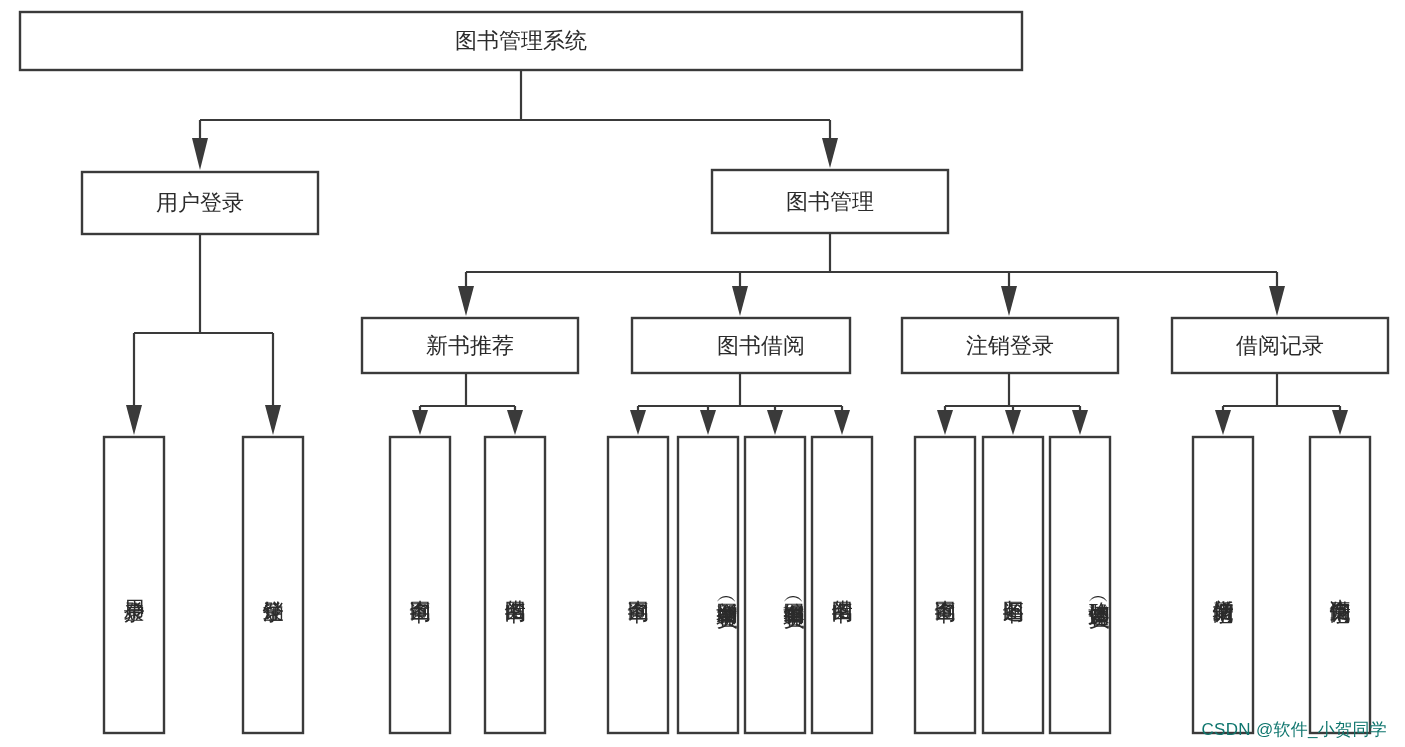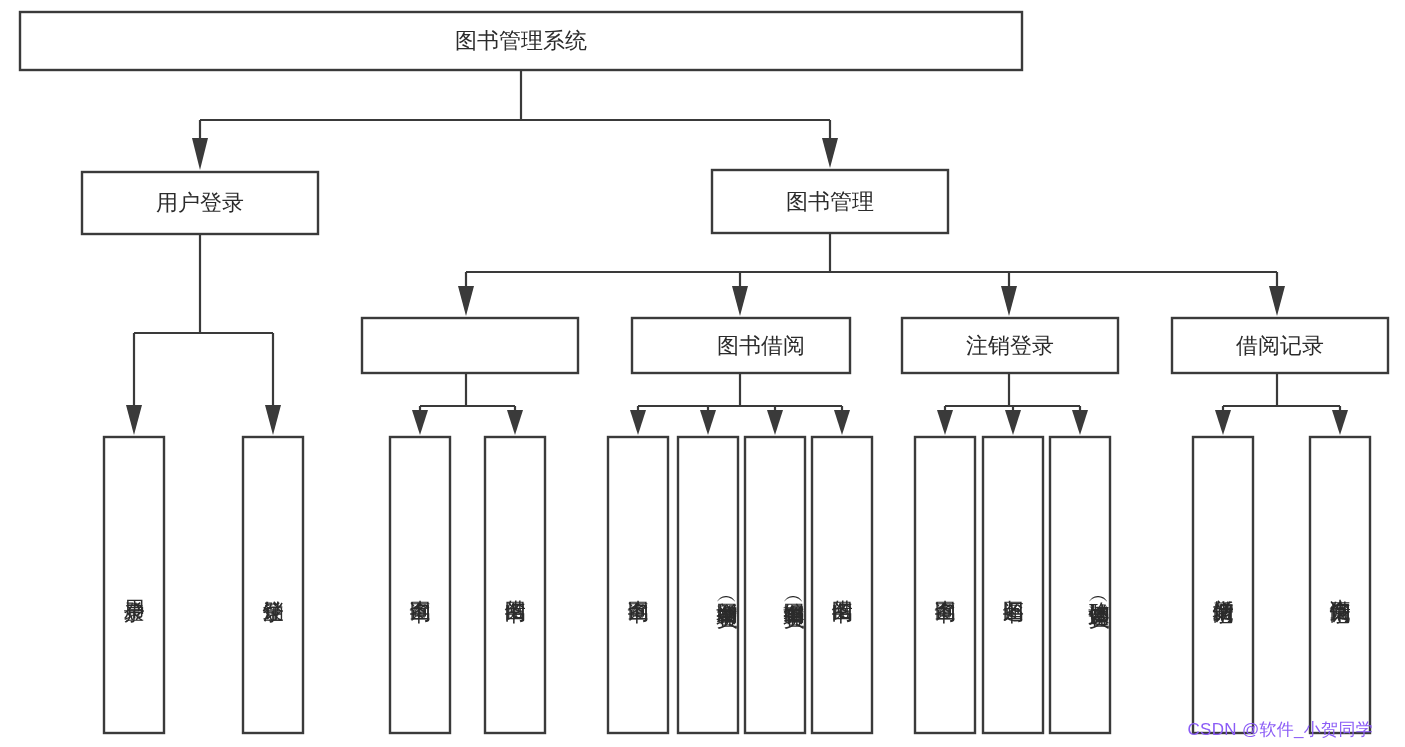--- a/index.html
+++ b/index.html
@@ -11,20 +11,21 @@
     width: 1405px;
     height: 747px;
     font-family: "Liberation Sans", "DejaVu Sans", sans-serif;
     overflow: hidden;
   }
   #diagram-root {
     position: relative;
     width: 1381px;
     height: 747px;
     background: #ffffff;
+    padding-left: 14px;
   }
   svg.canvas {
     position: absolute;
     top: 0;
     left: 0;
     width: 1405px;
     height: 747px;
   }
   .node-box {
     fill: #ffffff;
@@ -40,21 +41,21 @@
   .arrow-head {
     fill: #3a3a3a;
     stroke: none;
   }
   .watermark-text {
     position: absolute;
     right: 8px;
     bottom: 6px;
     font-family: "Liberation Sans", "DejaVu Sans", sans-serif;
     font-size: 17px;
-    color: #8b5cf6;
+    color: #0f766e;
     white-space: nowrap;
     letter-spacing: 0.3px;
     user-select: none;
   }
   .vtext {
     position: absolute;
     display: flex;
     align-items: center;
     justify-content: center;
     writing-mode: vertical-rl;
@@ -186,20 +187,21 @@
     <rect class="node-box" x="1050" y="437" width="60" height="296"></rect>
     <rect class="node-box" x="1193" y="437" width="60" height="296"></rect>
     <rect class="node-box" x="1310" y="437" width="60" height="296"></rect>
   </svg>
 
   <div class="htext" style="left:20px; top:12px; width:1002px; height:58px;">图书管理系统</div>
 
   <div class="htext" style="left:82px; top:172px; width:236px; height:62px;">用户登录</div>
   <div class="htext" style="left:712px; top:170px; width:236px; height:63px;">图书管理</div>
 
+  <div class="htext" style="left:362px; top:318px; width:216px; height:55px;">新书推荐</div>
   <div class="htext" style="left:632px; top:318px; width:218px; height:55px;margin-left:20px;">图书借阅</div>
   <div class="htext" style="left:902px; top:318px; width:216px; height:55px;">注销登录</div>
   <div class="htext" style="left:1172px; top:318px; width:216px; height:55px;">借阅记录</div>
 
   <div class="vtext" style="left:104px; top:437px; width:60px; height:296px;">用户登录</div>
   <div class="vtext" style="left:243px; top:437px; width:60px; height:296px;">注销登录</div>
   <div class="vtext" style="left:390px; top:437px; width:60px; height:296px;">查询图书</div>
   <div class="vtext" style="left:485px; top:437px; width:60px; height:296px;">借阅图书</div>
   <div class="vtext" style="left:608px; top:437px; width:60px; height:296px;">查询图书</div>
   <div class="vtext" style="left:678px; top:437px; width:60px; height:296px; align-items:flex-start; padding-top:8px;">新增图书（管理员）</div>

